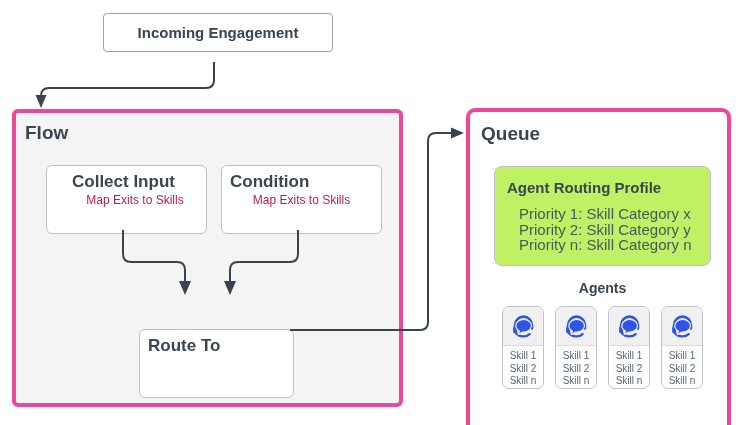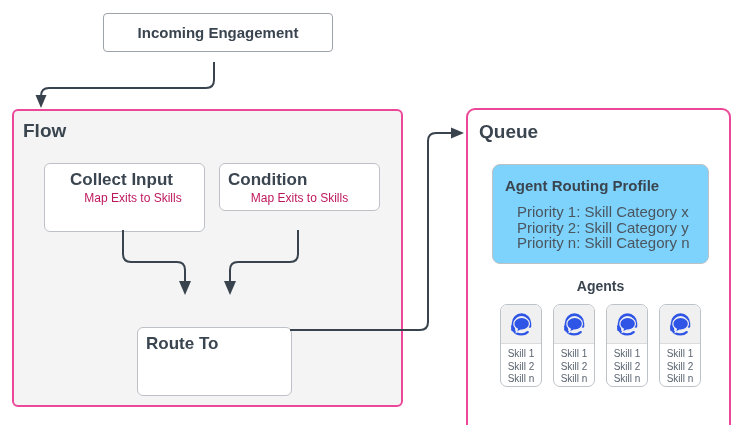--- a/index.html
+++ b/index.html
@@ -10,39 +10,39 @@
 
   
   .incoming {
     left:103px; top:13px; width:230px; height:39px;
     background:#ffffff; border:1px solid #9EA3AA; border-radius:4px;
     display:flex; align-items:center; justify-content:center;
     font-weight:bold; font-size:15px; color:#3A4550;
   }
 
   
-  .container { border:2px solid #ec4899; border-radius:6px; }
+  .container { border:4px solid #ec4899; border-radius:6px; }
   .flow  { left:12px;  top:109px; width:391px; height:298px; background:#F4F4F5; }
   .queue { left:466px; top:108px; width:265px; height:360px; background:#ffffff; border-radius:9px; }
   .container-label { position:absolute; font-weight:bold; font-size:19px; color:#3A4550; }
   .flow  .container-label { left:9px;  top:9px; }
   .queue .container-label { left:11px; top:11px; }
 
   
   .node { position:absolute; box-sizing:border-box; background:#ffffff;
           border:1px solid #BDC1C6; border-radius:6px; }
   .node-title { font-weight:bold; font-size:17px; line-height:21px; color:#3A4550; padding:5px 0 0 8px; }
   .node-sub   { font-size:12px; color:#be185d; text-align:center; margin-top:1px; }
   .collect   { left:30px;  top:52px;  width:161px; height:69px;padding-left:17px; }
-  .condition { left:205px; top:52px;  width:161px; height:48px; }
+  .condition { left:205px; top:52px;  width:161px; height:69px; }
   .route     { left:123px; top:187px; width:155px; height:69px;margin-top:29px; }
 
   
   .profile { left:24px; top:54px; width:217px; height:100px;
-             background:#7dd3fc; border:1px solid #BDC1C6; border-radius:8px; }
+             background:#bef264; border:1px solid #BDC1C6; border-radius:8px; }
   .profile-title { font-weight:bold; font-size:15px; color:#3A4550; padding:12px 0 0 12px; }
   .profile-lines { padding:10px 0 0 24px; font-size:15px; line-height:15.5px; color:#4B555F; }
 
   .agents-wrap { left:24px; top:168px; width:217px; text-align:center; }
   .agents-heading { font-weight:bold; font-size:14px; color:#3A4550; }
   .agents-row { display:flex; justify-content:center; gap:11px; margin-top:10px; }
   .agent-card { width:42px; height:83px; background:#ffffff; border:1px solid #BDC2C7;
                 border-radius:7px; overflow:hidden; box-sizing:border-box; }
   .agent-icon-box { height:38px; background:#F0F0F1; border-bottom:1px solid #D9DBDD;
                     display:flex; align-items:center; justify-content:center; }

